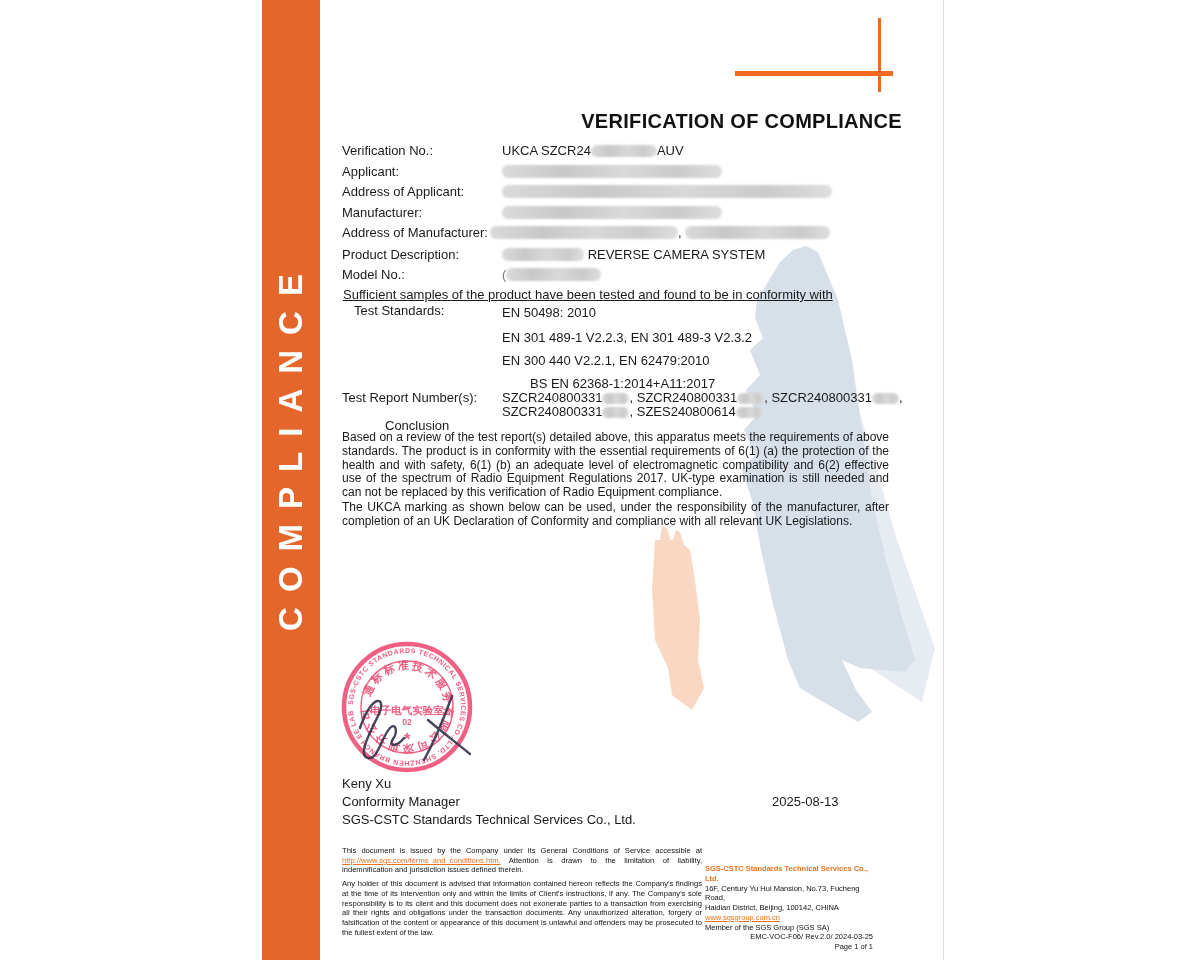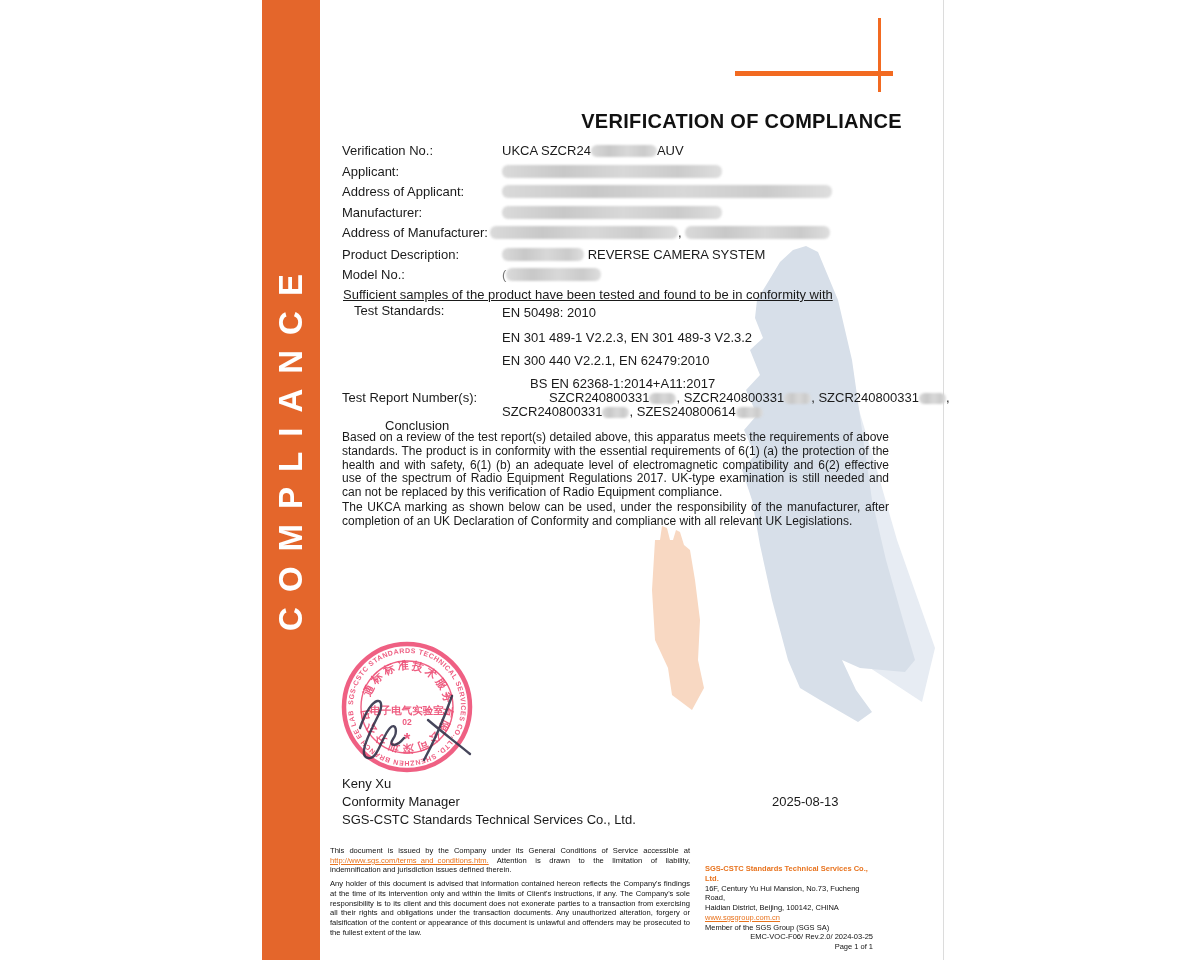--- a/index.html
+++ b/index.html
@@ -41,21 +41,21 @@
   .ukca{position:absolute;left:341px;top:532px;font-weight:800;color:#0c0c0c;font-size:44px;line-height:36px;letter-spacing:1px;font-family:"DejaVu Sans", sans-serif;}
   
   .stamp{position:absolute;left:70px;top:632px;}
   .sig-overlay{position:absolute;left:70px;top:640px;}
   
   .sig-name{position:absolute;left:80px;top:776px;font-size:13px;}
   .sig-title{position:absolute;left:80px;top:794px;font-size:13px;}
   .sig-company{position:absolute;left:80px;top:812px;font-size:13px;}
   .sig-date{position:absolute;left:510px;top:794px;font-size:13px;}
   
-  .foot-left{position:absolute;left:68px;top:846px;width:360px;font-size:7.6px;line-height:1.28;text-align:justify;color:#111;}
+  .foot-left{position:absolute;left:80px;top:846px;width:360px;font-size:7.6px;line-height:1.28;text-align:justify;color:#111;}
   .foot-left p{margin:0 0 4px 0;}
   .flink{color:#e8731e;text-decoration:underline;}
   .foot-right{position:absolute;left:443px;top:864px;width:168px;font-size:7.5px;line-height:1.3;color:#111;}
   .fr-company{color:#e8731e;font-weight:700;}
   .fr-right{text-align:right;}
   a{cursor:pointer;}
 </style>
 </head>
 <body>
 
@@ -106,21 +106,21 @@
 
     <div class="line" style="left:81px;top:287px;text-decoration:underline;">Sufficient samples of the product have been tested and found to be in conformity with</div>
 
     <div class="line" style="left:92px;top:303px;">Test Standards:</div>
     <div class="col-val" style="top:305px;">EN 50498: 2010</div>
     <div class="col-val" style="top:330px;">EN 301 489-1 V2.2.3, EN 301 489-3 V2.3.2</div>
     <div class="col-val" style="top:353px;">EN 300 440 V2.2.1, EN 62479:2010</div>
     <div class="col-val" style="top:376px;margin-left:28px;">BS EN 62368-1:2014+A11:2017</div>
 
     <div class="line" style="left:80px;top:390px;text-align:center;">Test Report Number(s):</div>
-    <div class="col-val" style="top:390px;margin-left:47px;">
+    <div class="col-val" style="top:390px;">
       <span>SZCR240800331</span><span class="redact sm"></span><span>,</span>
       <span>SZCR240800331</span><span class="redact sm"></span><span>,</span>
       <span>SZCR240800331</span><span class="redact sm"></span><span>,</span>
     </div>
     <div class="col-val" style="top:404px;">
       <span>SZCR240800331</span><span class="redact sm"></span><span>,</span>
       <span>SZES240800614</span><span class="redact sm"></span>
     </div>
 
     <div class="line" style="left:80px;top:418px;margin-left:43px;">Conclusion</div>

